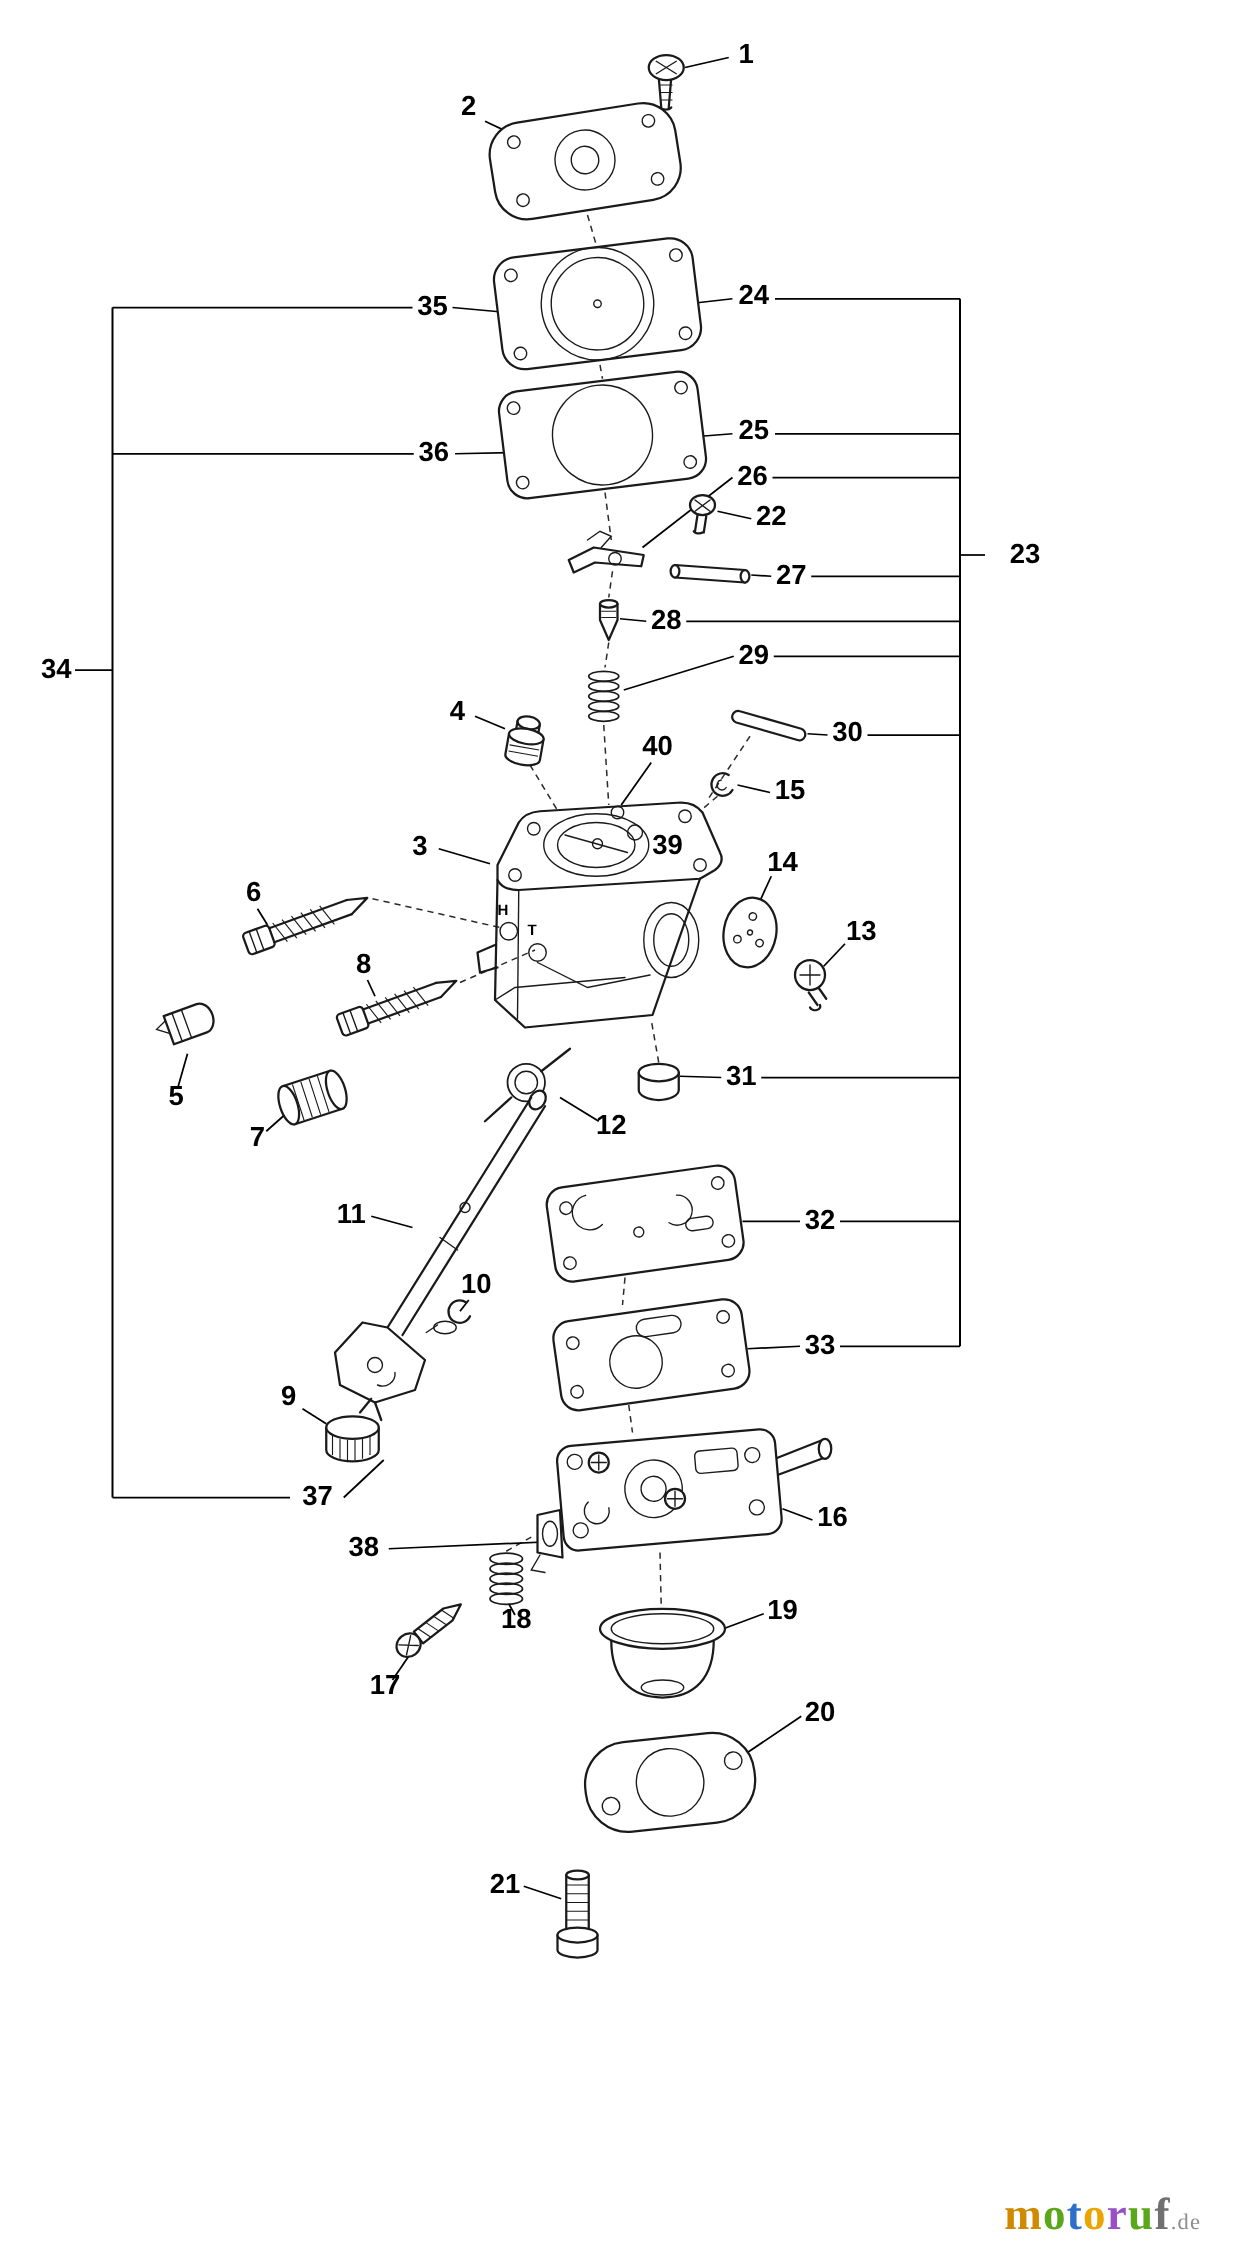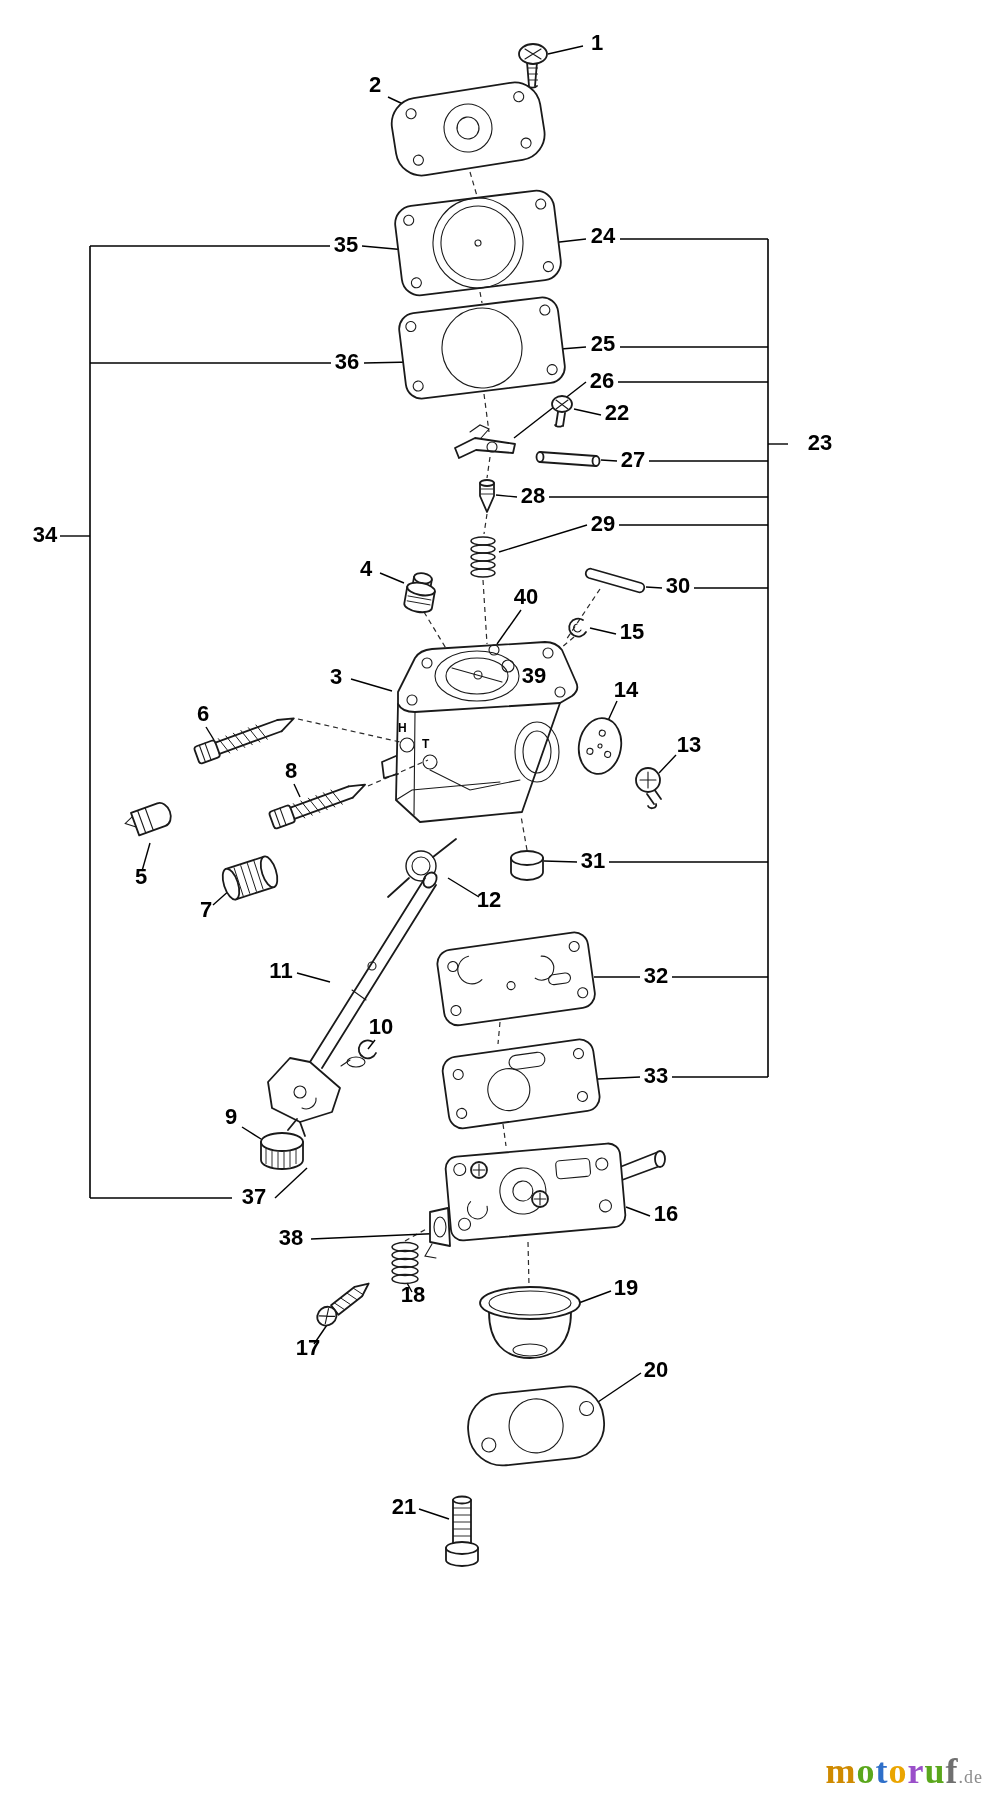--- a/index.html
+++ b/index.html
@@ -8,21 +8,21 @@
   svg .p{stroke:#1a1a1a;stroke-width:1.8;fill:none;stroke-linecap:round;stroke-linejoin:round;}
   svg .pf{stroke:#1a1a1a;stroke-width:1.8;fill:#ffffff;stroke-linejoin:round;}
   svg .d{stroke:#1a1a1a;stroke-width:1.1;fill:none;stroke-linecap:round;}
   svg .hatch{stroke:#1a1a1a;stroke-width:0.9;fill:none;}
   svg .leader{stroke:#000000;stroke-width:1.4;fill:none;}
   svg .bracket{stroke:#000000;stroke-width:1.6;fill:none;}
   svg .dash{stroke:#2a2a2a;stroke-width:1.2;stroke-dasharray:5 4;fill:none;}
   svg .spr{stroke:#1a1a1a;stroke-width:1.4;fill:none;}
   text.lbl{font-family:"Liberation Sans",sans-serif;font-weight:bold;font-size:22px;fill:#000;}
   text.mark{font-family:"Liberation Sans",sans-serif;font-weight:bold;font-size:12px;fill:#000;}
-  .watermark{position:absolute;right:6px;bottom:8px;font-family:"Liberation Serif",serif;
+  .watermark{position:absolute;right:28px;bottom:8px;font-family:"Liberation Serif",serif;
              font-weight:bold;font-size:36px;letter-spacing:1px;cursor:pointer;}
   .watermark .suffix{font-size:18px;font-weight:normal;}
 </style>
 </head>
 <body>
 
 <div id="stage">
 <svg width="989" height="1800" viewBox="0 0 989 1800" xmlns="http://www.w3.org/2000/svg">
 
   <g>

